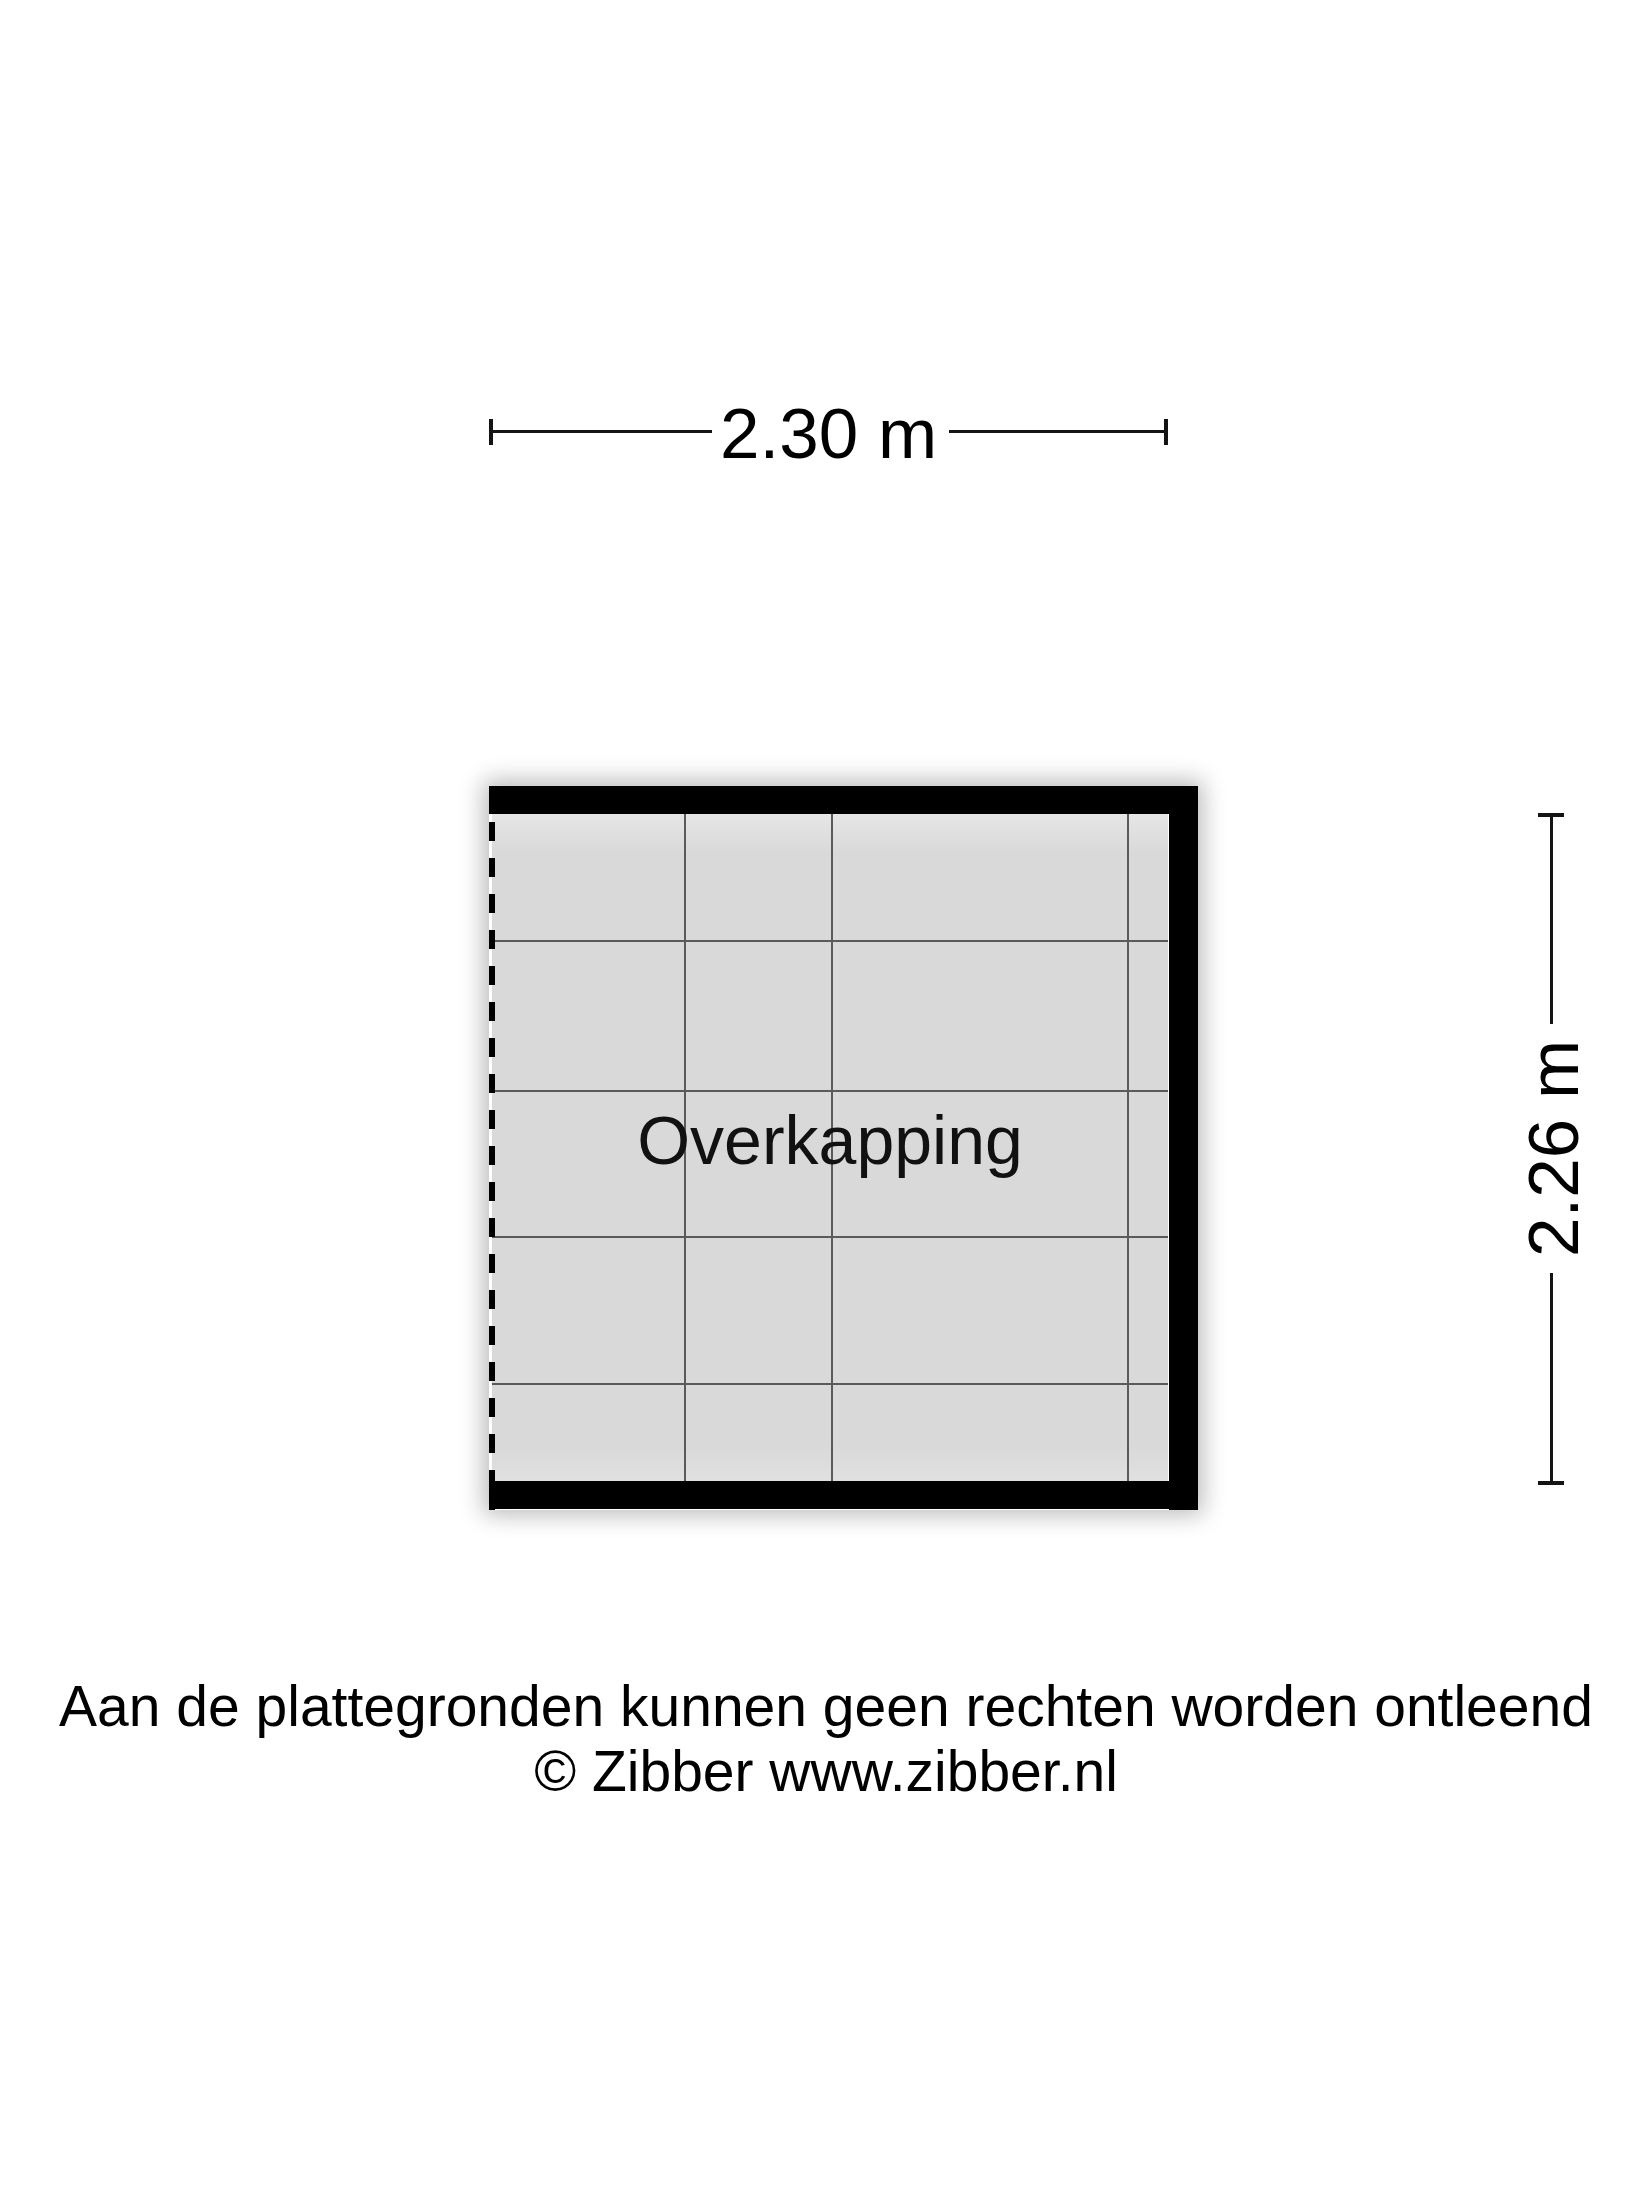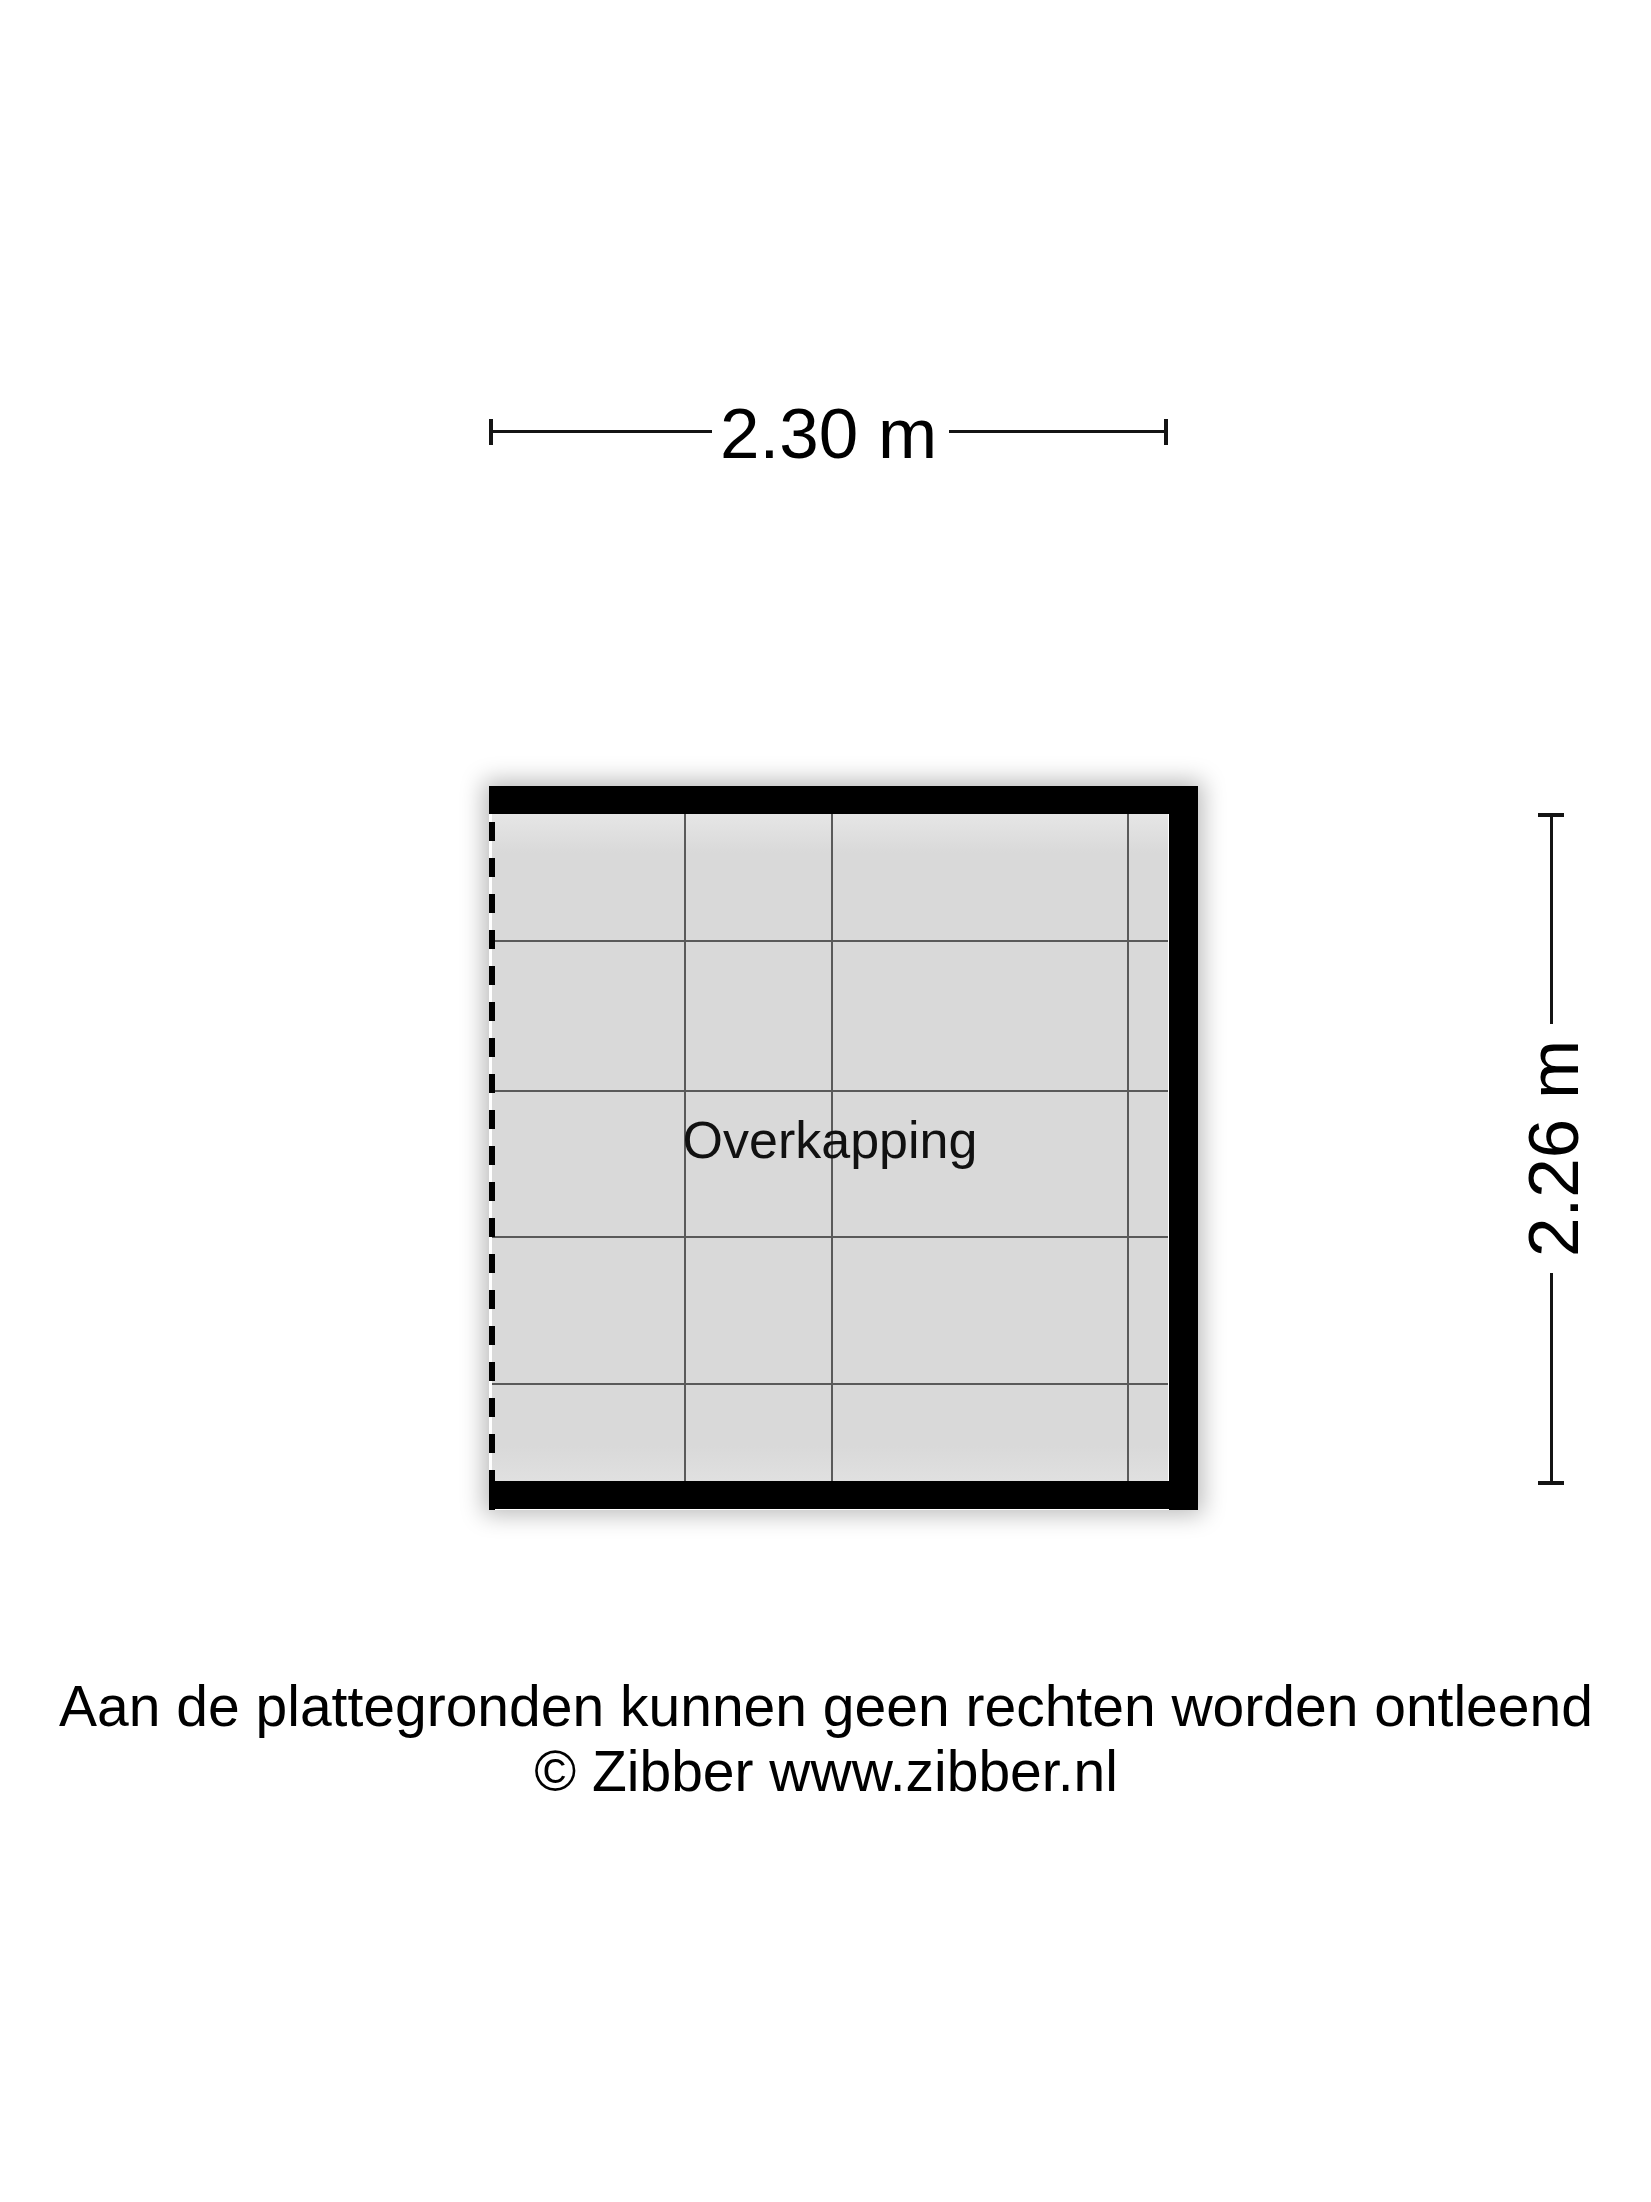--- a/index.html
+++ b/index.html
@@ -75,21 +75,21 @@
   #gv1 { left: 195px; }
   #gv2 { left: 342px; }
   #gv3 { left: 638px; }
   #gh1 { top: 154px; }
   #gh2 { top: 304px; }
   #gh3 { top: 450px; }
   #gh4 { top: 597px; }
   #room-label {
     left: 3.4px; top: 1112px; width: 676px;
     color: #111111;
-    font-size: 52px;
+    font-size: 68px;
     line-height: 56px;
     text-align: center;
     white-space: nowrap;
   }
 
   
   .footer-line {
     left: 0; width: 1652px;
     color: #000000;
     font-size: 57px;

